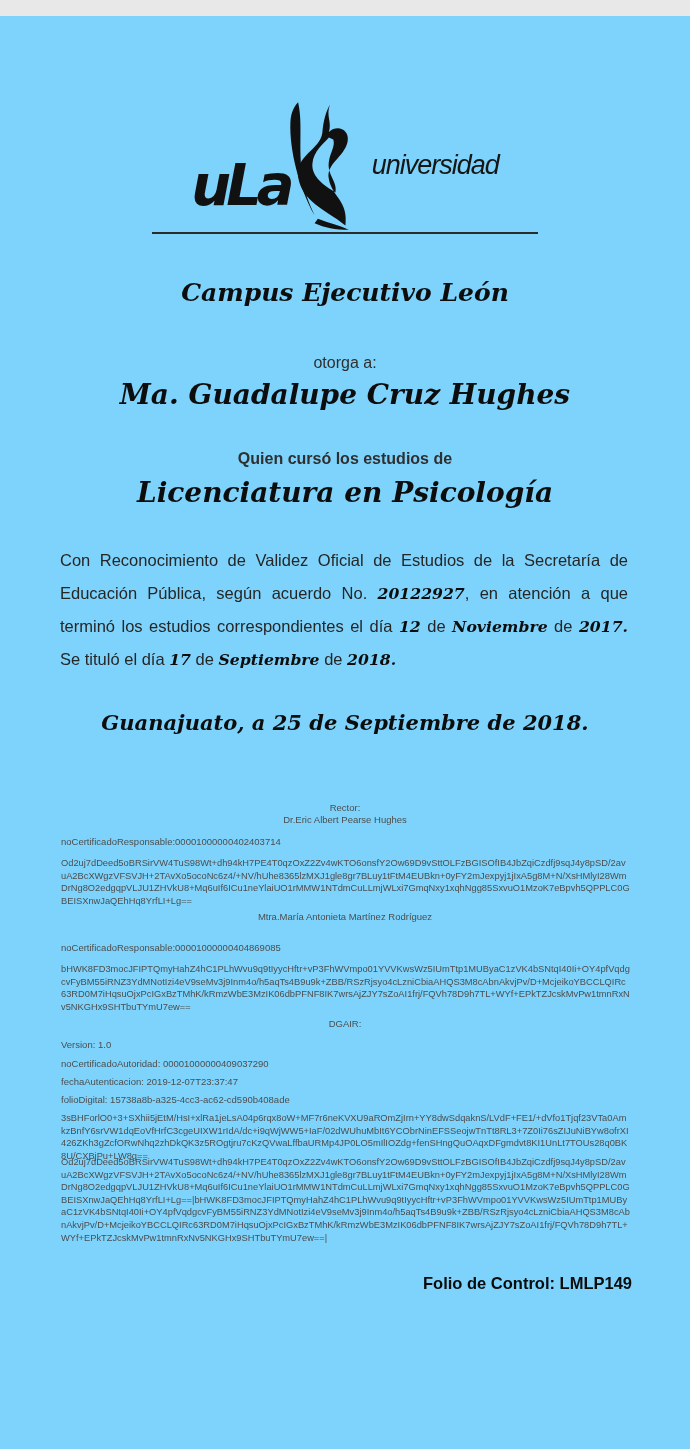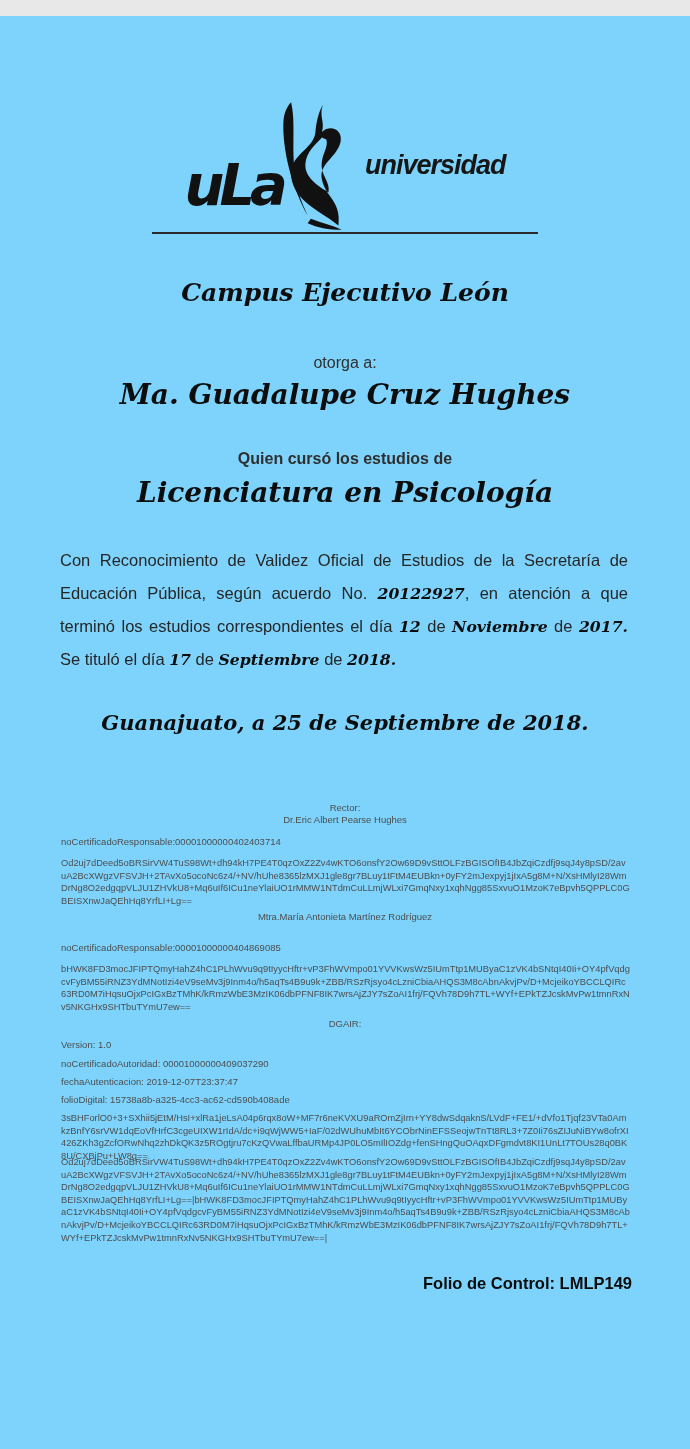--- a/index.html
+++ b/index.html
@@ -22,21 +22,21 @@
     font-weight:bold;font-style:italic;
     font-size:56px;letter-spacing:-5px;
     color:#111;
     transform:scaleY(1.02);
     margin-right:-14px;
     align-self:flex-end;
     padding-bottom:14px;
   }
   .figure-svg{display:block;}
   .uni-name{
-    font-style:italic;font-weight:bold;
+    font-style:italic;font-weight:normal;
     font-size:27px;line-height:1.02;letter-spacing:-1px;
     color:#161616;
     margin-left:10px;
   }
   .logo-underline{
     position:absolute;top:216px;left:152px;width:386px;height:2px;
     background:#2a2a2a;
   }
   
   .script{

